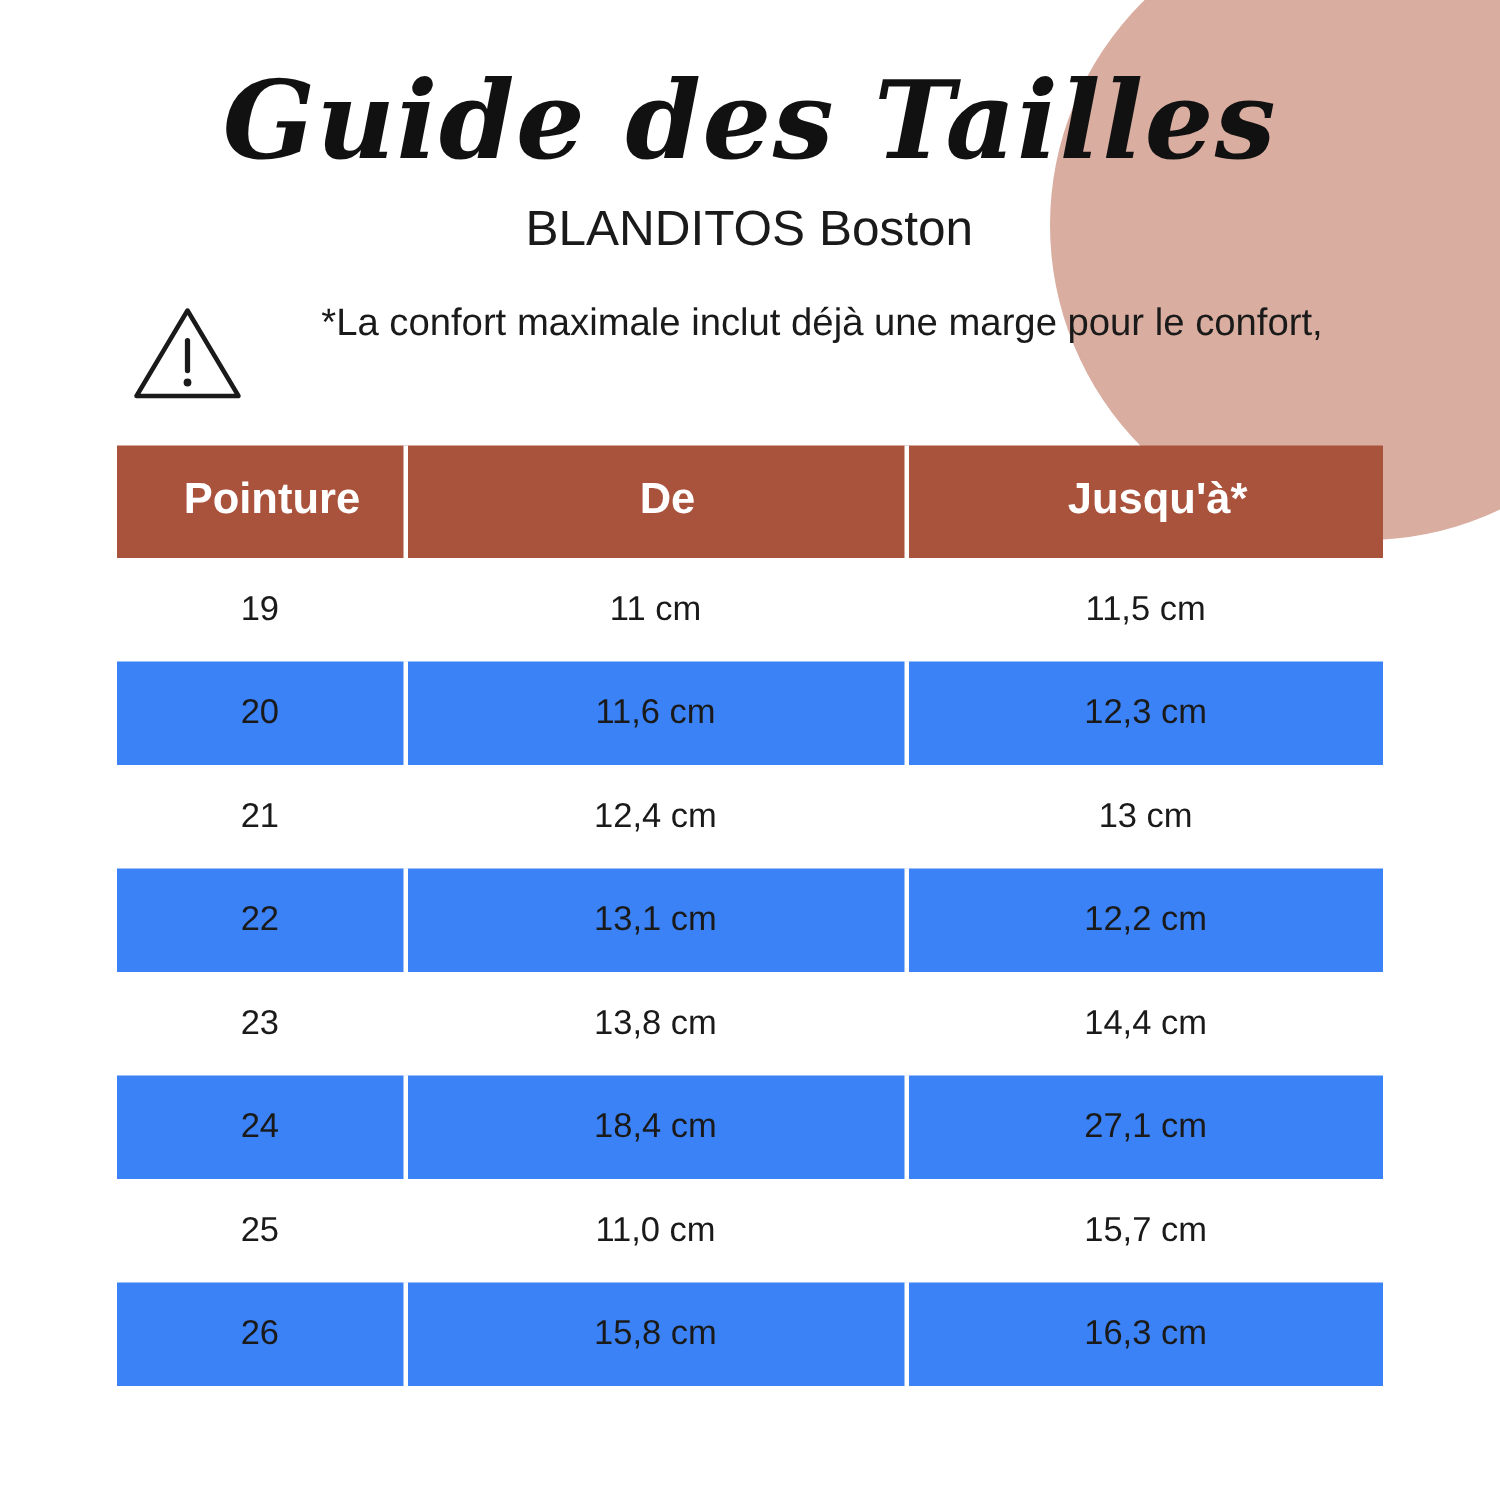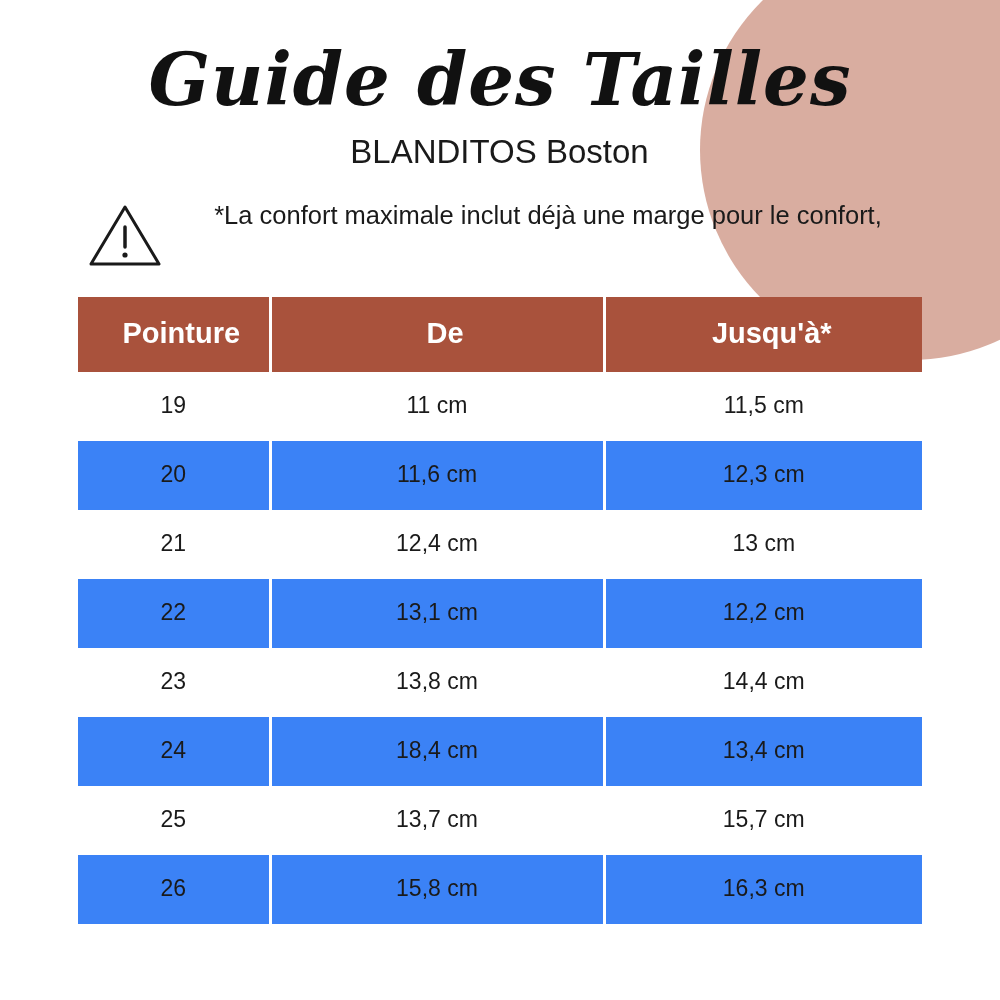--- a/index.html
+++ b/index.html
@@ -182,25 +182,25 @@
           <td>12,2 cm</td>
         </tr>
         <tr class="plain">
           <td>23</td>
           <td>13,8 cm</td>
           <td>14,4 cm</td>
         </tr>
         <tr class="alt">
           <td>24</td>
           <td>18,4 cm</td>
-          <td>13,4 cm</td>
+          <td>27,1 cm</td>
         </tr>
         <tr class="plain">
           <td>25</td>
-          <td>13,7 cm</td>
+          <td>11,0 cm</td>
           <td>15,7 cm</td>
         </tr>
         <tr class="alt">
           <td>26</td>
           <td>15,8 cm</td>
           <td>16,3 cm</td>
         </tr>
       </tbody>
     </table>
 

